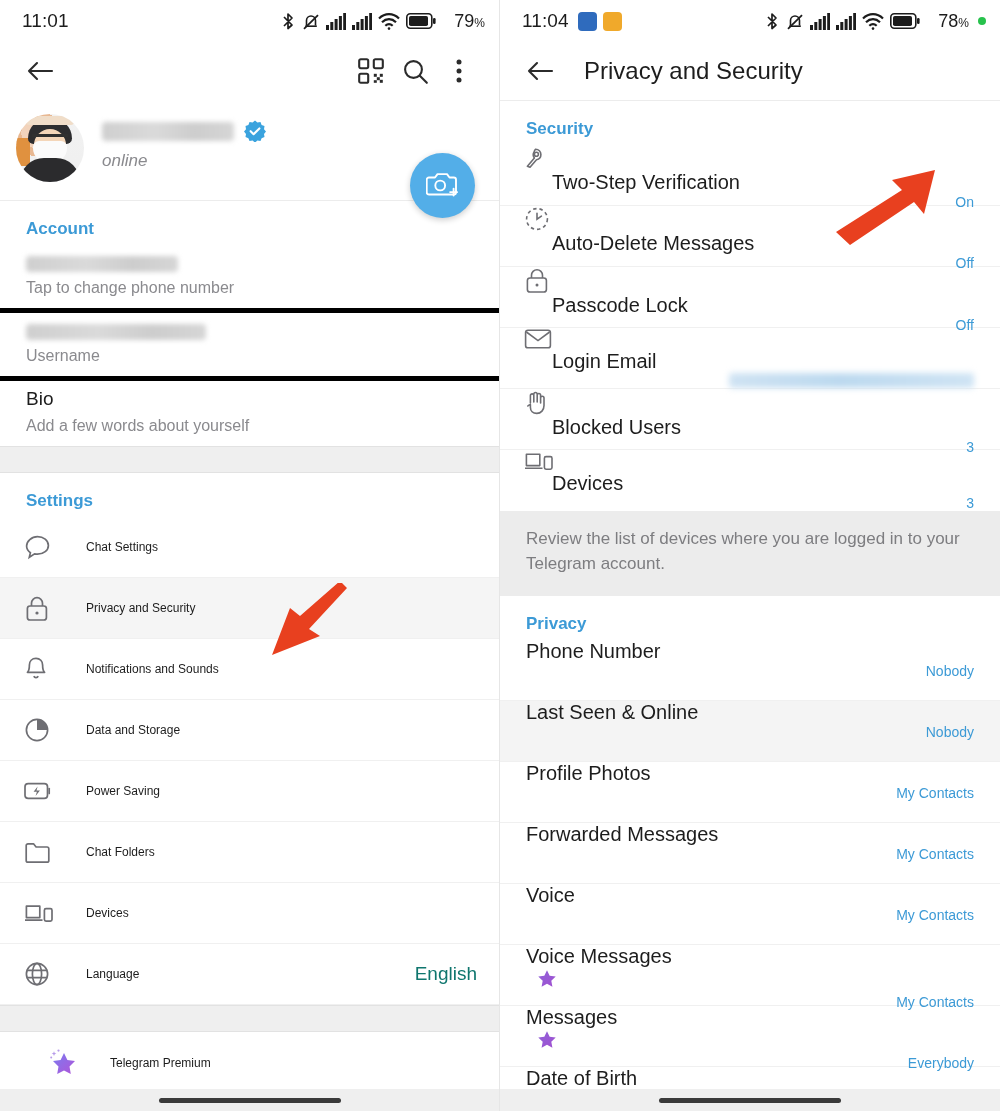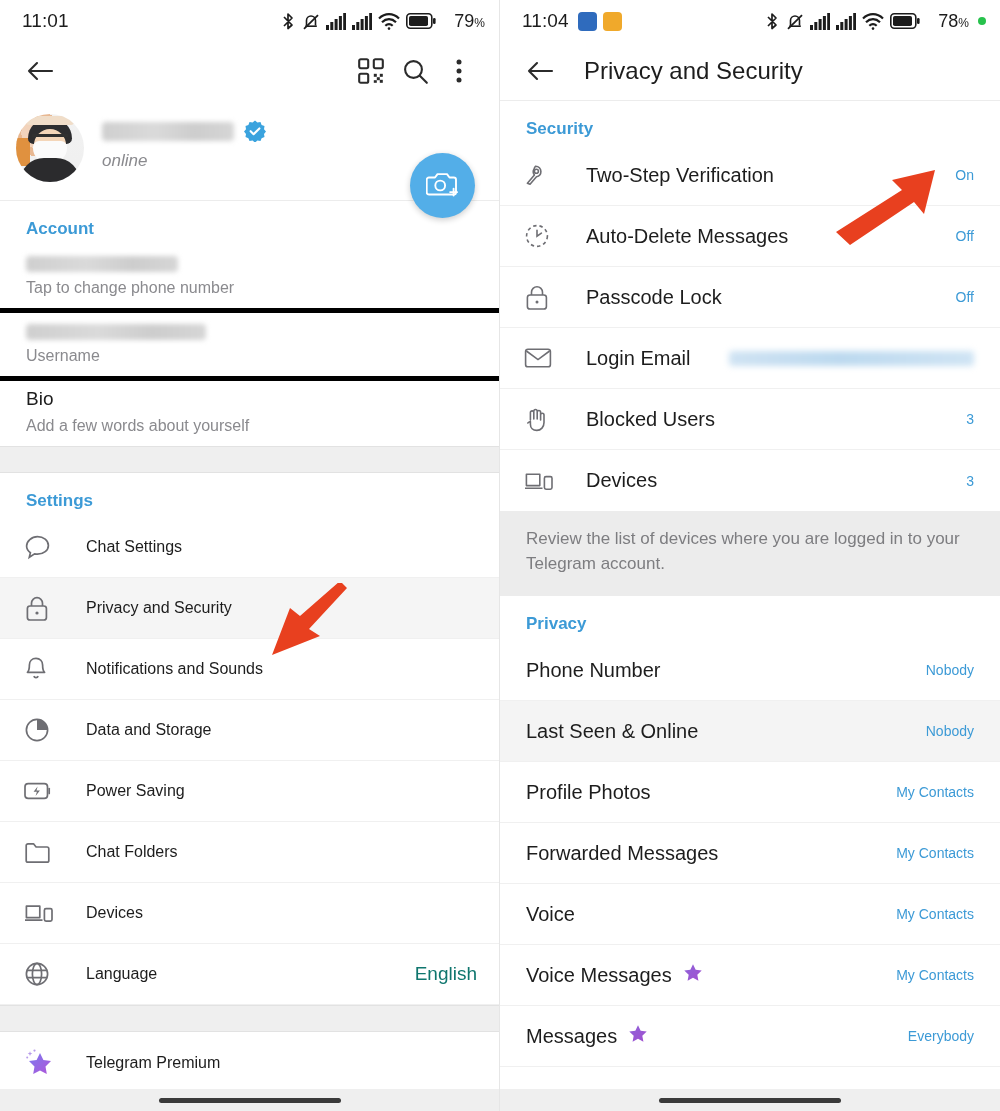--- a/index.html
+++ b/index.html
@@ -82,27 +82,27 @@
   .acct-val.redact.w2 { width: 180px; }
   .acct-sub { font-size: 16px; color: #8a8a8e; margin-top: 7px; }
 
   .srow {
     display: flex; align-items: center; height: 61px;
     padding: 0 22px 0 24px; border-bottom: 1px solid #f0f0f0;
     background: #fff;
   }
   .srow.sel { background: #f5f5f5; }
   .srow .sicon { width: 34px; display: flex; align-items: center; justify-content: flex-start; flex: 0 0 auto; }
-  .srow .slabel { font-size: 16px; color: #1d1d1d; margin-left: 28px; }
+  .srow .slabel { font-size: 12px; color: #1d1d1d; margin-left: 28px; }
   .srow .sval { margin-left: auto; font-size: 19px; color: #0f766e; }
 
   
   .rrow {
-    display: flex; align-items: center; height: 61px;
-    padding: 0 26px 0 24px; border-bottom: 1px solid #f0f0f0;
+    display: flex; align-items: flex-start; height: 61px;
+    padding: 0 26px 0 24px; border-bottom: 1px solid #f0f0f0; flex-direction: column;
   }
   .rrow.noicon { padding-left: 26px; }
   .rrow.hl { background: #f4f4f4; }
   .rrow .ricon { width: 34px; flex: 0 0 auto; display: flex; align-items: center; }
   .rrow .rlabel { font-size: 20px; color: #1d1d1d; margin-left: 28px; }
   .rrow.noicon .rlabel { margin-left: 0; }
   .rrow .rval { margin-left: auto; font-size: 14px; color: #3c9ad6; }
   .rrow .email-redact { margin-left: auto; width: 245px; height: 15px;
      background: linear-gradient(90deg,#cfe3f3,#bcd9ef 45%,#cfe4f4); filter: blur(3px); border-radius: 3px; }
   .rrow .star { margin-left: 10px; }
@@ -347,21 +347,21 @@
               <path d="M2.7 9.4h20.6M2.7 16.6h20.6" stroke="#6e6e73" stroke-width="1.7"></path>
             </svg>
         </span>
         <span class="slabel">Language</span>
         <span class="sval">English</span>
       </div>
     </div>
 
     <div class="gapbar"></div>
 
-    <div class="srow" style="border-bottom:none;">
+    <div class="srow" style="border-bottom:none;margin-left:24px;">
       <span class="sicon">
         <svg class="star-svg" width="32" height="30" viewBox="0 0 32 30">
           <defs>
               <linearGradient id="pg1" x1="0" y1="0" x2="1" y2="1">
                 <stop offset="0" stop-color="#7b7bf0"></stop>
                 <stop offset="1" stop-color="#b055d8"></stop>
               </linearGradient>
             </defs>
           <path d="M16 5l3.4 7 7.6 1-5.5 5.4 1.3 7.6L16 22.4l-6.8 3.6 1.3-7.6L5 13l7.6-1z" fill="url(#pg1)"></path>
           <path d="M6 3.2l.7 1.7 1.7.7-1.7.7L6 8l-.7-1.7L3.6 5.6l1.7-.7z" fill="#b79bea"></path>

